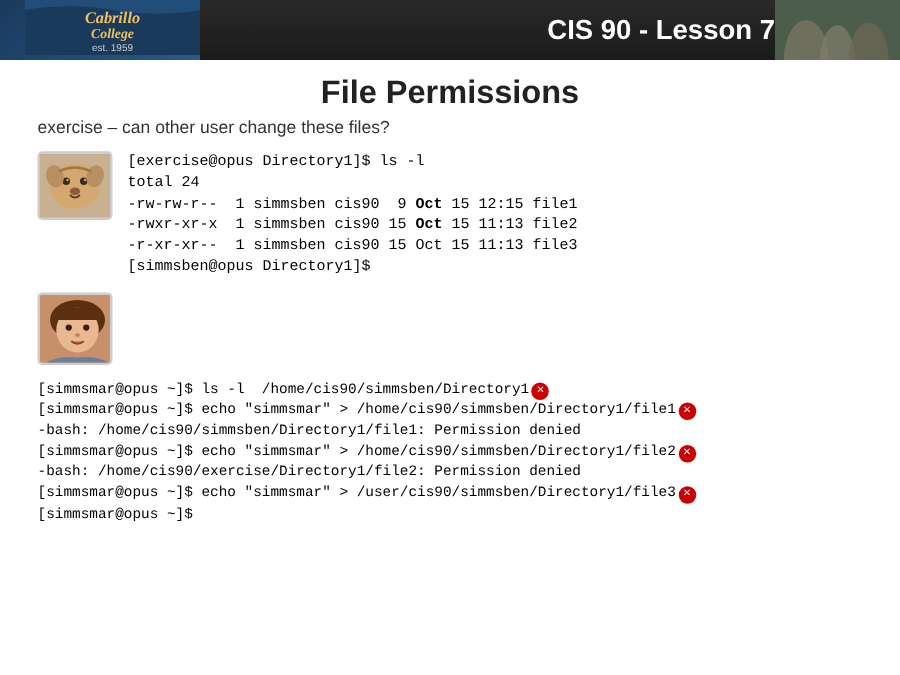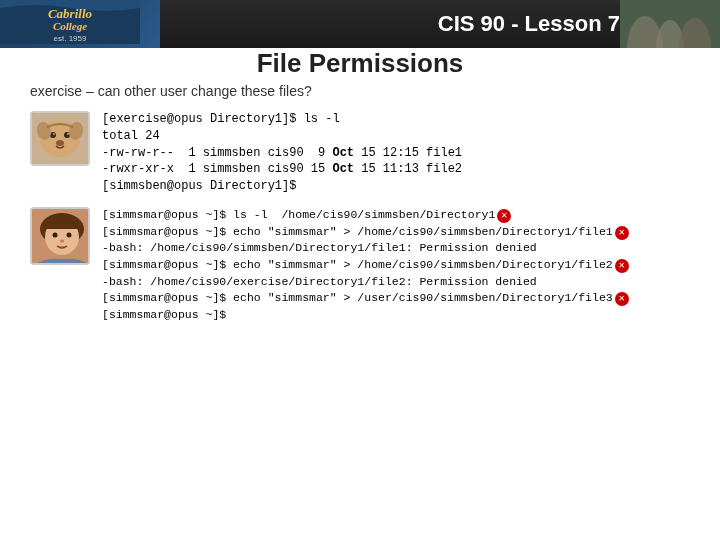--- a/index.html
+++ b/index.html
@@ -18,21 +18,21 @@
       background: linear-gradient(to bottom, #2a2a2a, #1a1a1a);
       height: 48px;
       position: relative;
     }
     .logo-area {
       width: 160px;
       height: 48px;
       background: linear-gradient(135deg, #1a3a5c, #2a5a8c);
       display: flex;
       align-items: center;
-      justify-content: flex-start;
+      justify-content: flex-end;
       flex-shrink: 0;
     }
     .header-title {
       flex: 1;
       text-align: right;
       color: #fff;
       font-size: 22px;
       font-weight: bold;
       font-family: Arial, sans-serif;
     }
@@ -41,21 +41,21 @@
       height: 48px;
       background: linear-gradient(135deg, #3a3a3a, #5a5a5a);
       display: flex;
       align-items: center;
       justify-content: center;
       overflow: hidden;
     }
 
     
     .main {
-      padding: 0 30px 10px 30px;
+      padding: 10px 30px 10px 30px;
       background: #fff;
     }
     .page-title {
       font-size: 26px;
       font-weight: bold;
       text-align: center;
       color: #222;
       margin-bottom: 4px;
     }
     .page-subtitle {
@@ -94,20 +94,21 @@
       color: #000;
       line-height: 1.4;
       background: #fff;
     }
 
     
     .bottom-section {
       display: flex;
       align-items: flex-start;
       gap: 12px;
+      flex-direction: column;
     }
     .avatar-box2 {
       width: 60px;
       height: 58px;
       background: linear-gradient(135deg, #c89060, #b07050);
       border: 2px solid #ccc;
       border-radius: 4px;
       overflow: hidden;
       flex-shrink: 0;
     }
@@ -197,20 +198,21 @@
           <path d="M15,14 Q28,8 41,14" stroke="#a07840" stroke-width="2" fill="none"></path>
         </svg>
       </div>
     </div>
 
     <div class="terminal-top">
       <div><span class="cmd-text">[exercise@opus Directory1]$ ls -l</span></div>
       <div><span class="cmd-text">total 24</span></div>
       <div><span class="cmd-text">-rw-rw-r--  1 simmsben cis90  9 <span style="font-weight:bold">Oct</span> 15 12:15 file1</span></div>
       <div><span class="cmd-text">-rwxr-xr-x  1 simmsben cis90 15 <span style="font-weight:bold">Oct</span> 15 11:13 file2</span></div>
+      <div><span class="cmd-text">-r-xr-xr--  1 simmsben cis90 15 Oct 15 11:13 file3</span></div>
       <div><span class="cmd-text">[simmsben@opus Directory1]$</span></div>
     </div>
   </div>
 
   <div class="bottom-section">
     <div class="avatar-box2">
       <svg width="60" height="58" viewBox="0 0 60 58">
         <rect width="60" height="58" fill="#c8906a"></rect>
 
         <ellipse cx="30" cy="20" rx="22" ry="16" fill="#5a3010"></ellipse>

